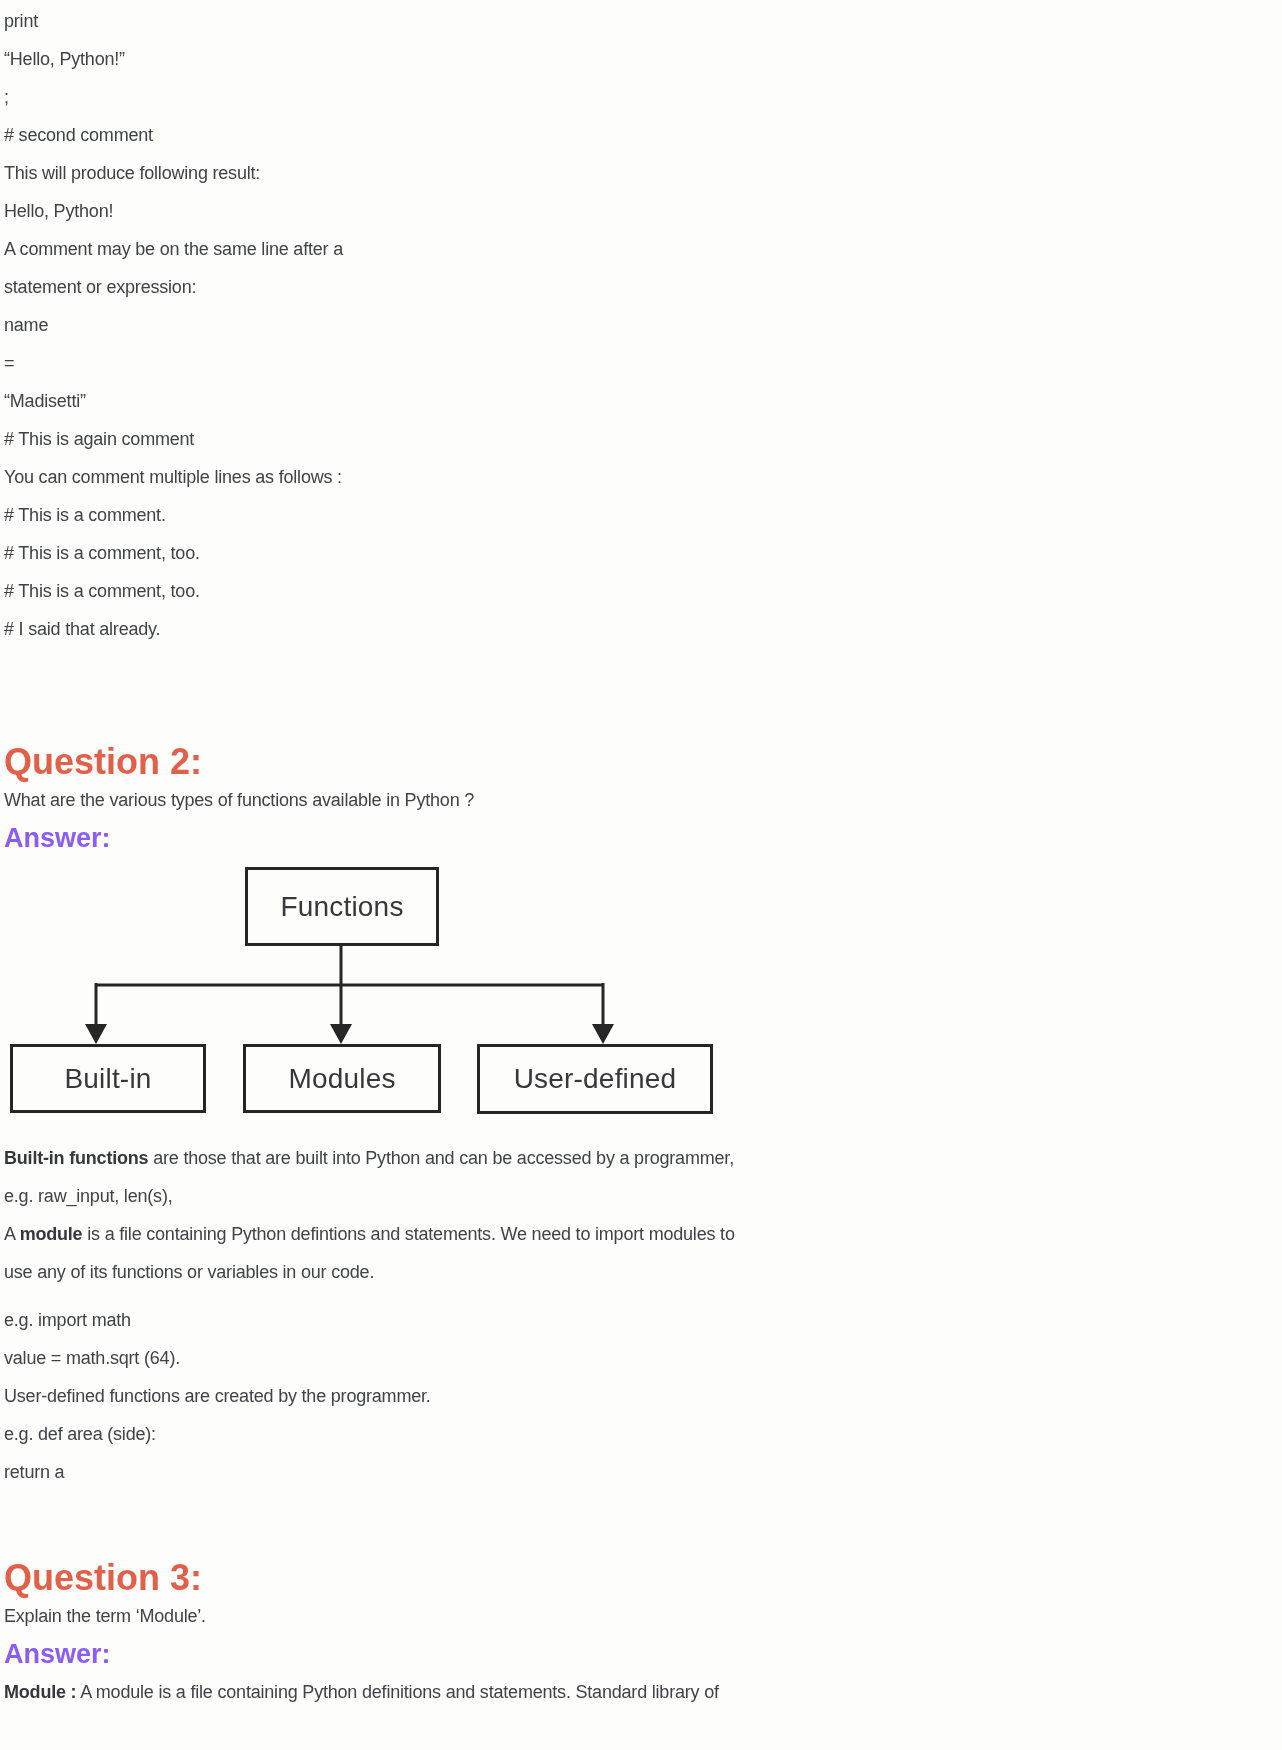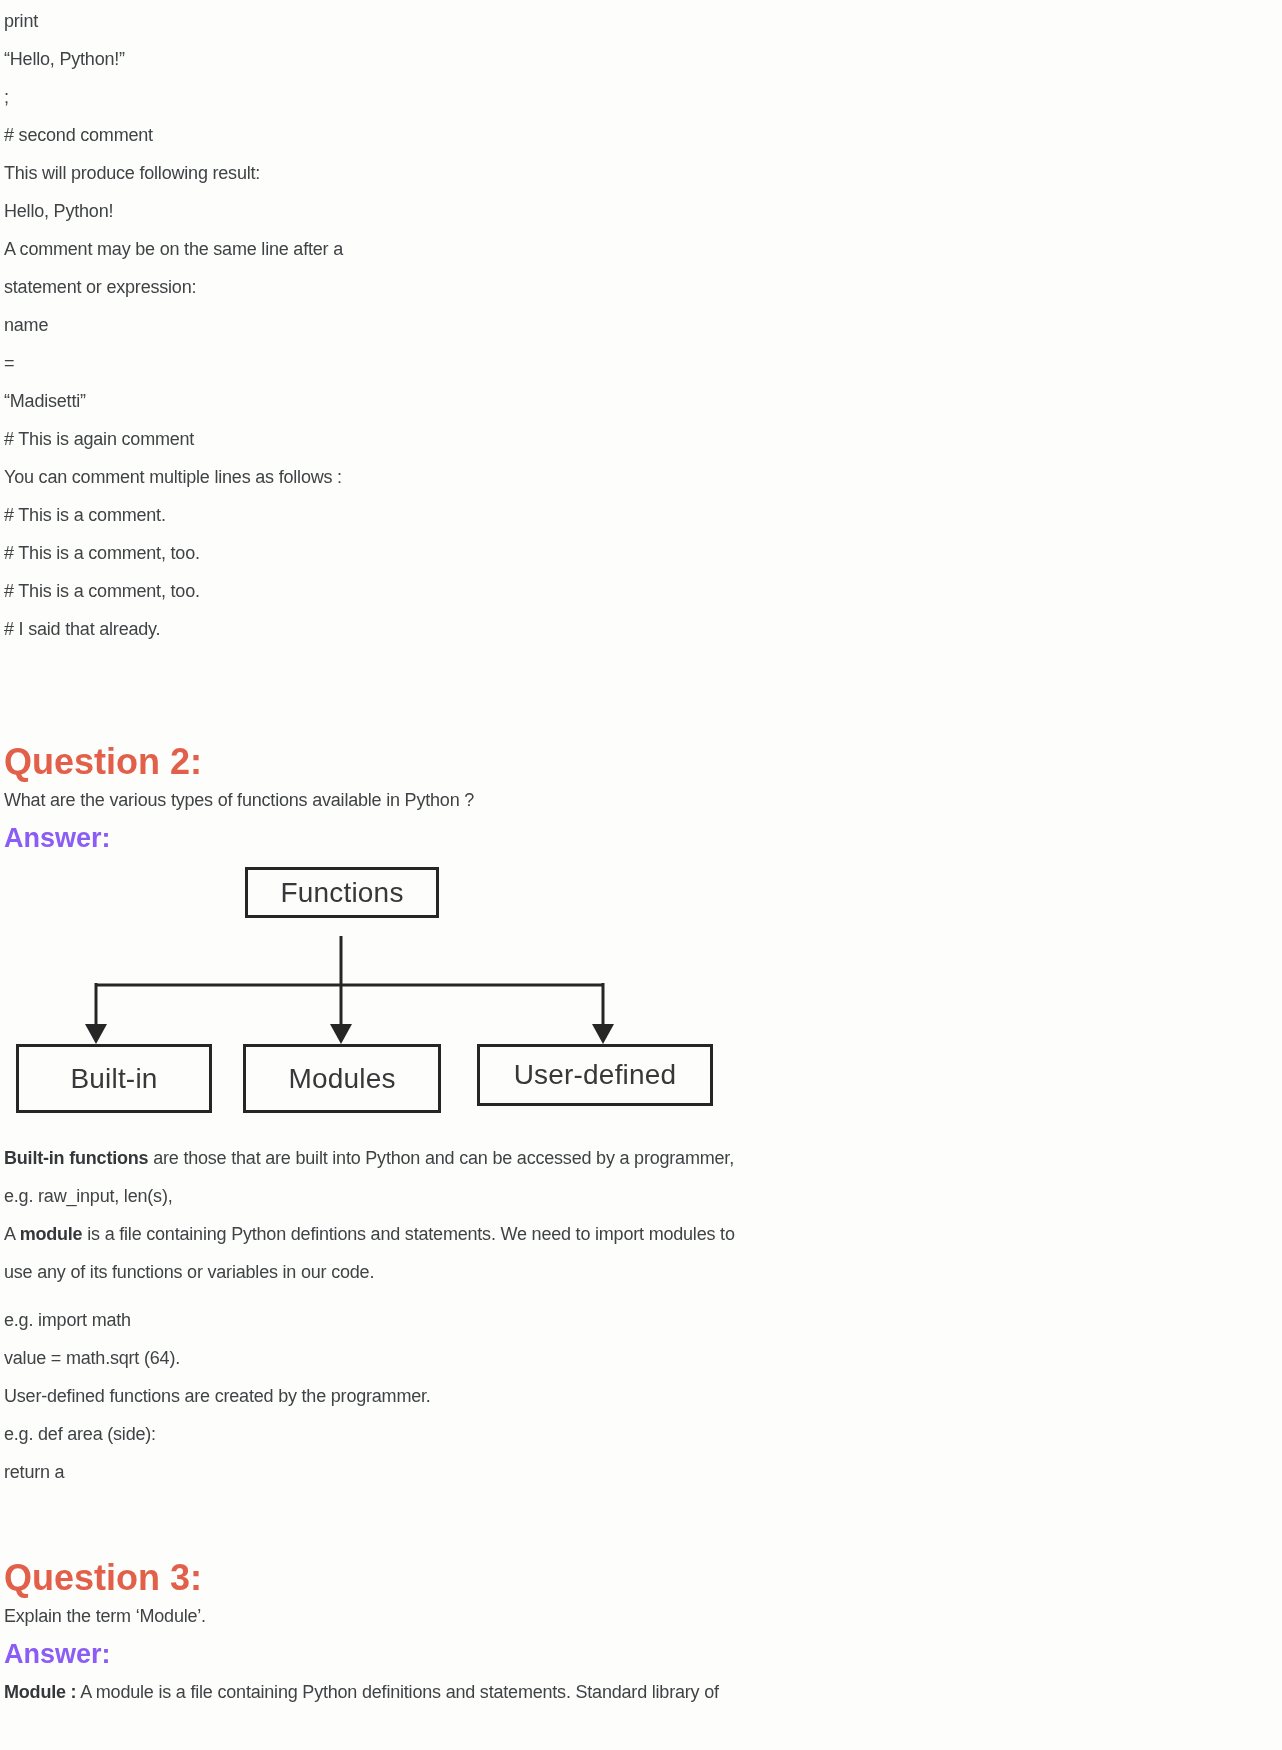--- a/index.html
+++ b/index.html
@@ -58,24 +58,24 @@
     box-sizing: border-box;
     border: 3px solid #262626;
     background: #fdfdfb;
     display: flex;
     align-items: center;
     justify-content: center;
     font-size: 28px;
     color: #38383a;
     letter-spacing: 0.2px;
   }
-  .dbox.root   { left: 241px; top: 0;     width: 194px; height: 51px; }
-  .dbox.child1 { left: 12px;   top: 177px; width: 196px; height: 69px; }
+  .dbox.root   { left: 241px; top: 0;     width: 194px; height: 79px; }
+  .dbox.child1 { left: 6px;   top: 177px; width: 196px; height: 69px; }
   .dbox.child2 { left: 239px; top: 177px; width: 198px; height: 69px; }
-  .dbox.child3 { left: 473px; top: 177px; width: 236px; height: 62px; }
+  .dbox.child3 { left: 473px; top: 177px; width: 236px; height: 70px; }
 </style>
 </head>
 <body>
 
 <div class="page">
 
   <div>
     <div class="line">print</div>
     <div class="line">“Hello, Python!”</div>
     <div class="line">;</div>

